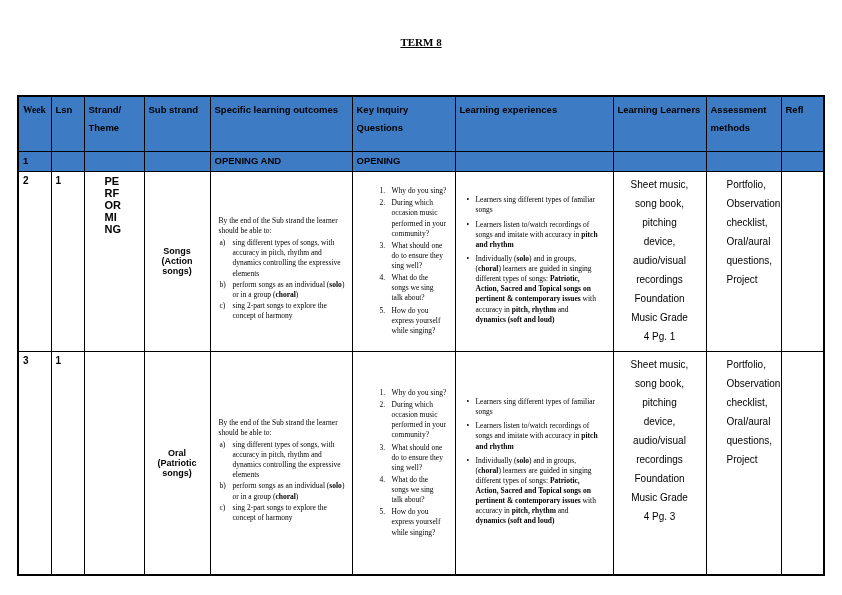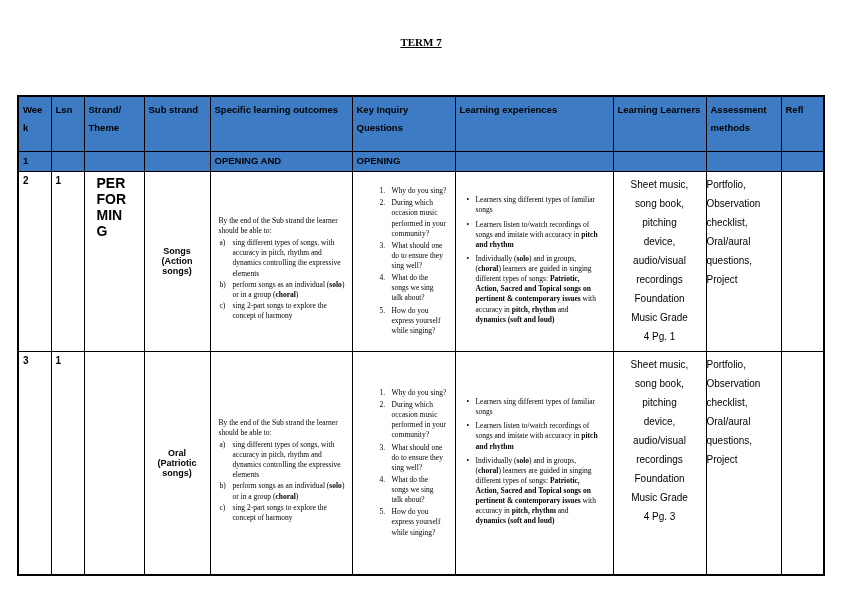--- a/index.html
+++ b/index.html
@@ -40,42 +40,42 @@
   }
   thead th {
     background: var(--header-bg);
     font-size: 9.5px;
     font-weight: bold;
     text-align: left;
     line-height: 1.9;
     padding: 4px 4px;
     height: 55px;
   }
-  th.break { word-break: break-all; }
+  th.break { word-break: break-all; font-family: Liberation Serif, serif; }
 
   tr.revision-row { height: 20px; }
   tr.revision-row td {
     background: var(--header-bg);
     font-weight: bold;
     font-size: 9.5px;
     padding: 3px 4px;
   }
 
   tr.content-row-1 { height: 180px; }
   tr.content-row-2 { height: 224px; }
 
   td.num-cell {
     font-weight: bold;
     font-size: 10px;
     padding: 3px 4px;
   }
   td.strand-cell {
     font-weight: bold;
-    font-size: 14px;
-    padding: 3px 12px;
+    font-size: 11px;
+    padding: 3px 20px;
     word-break: break-all;
   }
   td.substrand-cell {
     font-weight: bold;
     font-size: 9px;
     text-align: center;
     vertical-align: middle;
   }
   td.outcomes-cell, td.inquiry-cell, td.experiences-cell {
     vertical-align: middle;
@@ -106,28 +106,28 @@
 
   td.resources-cell {
     font-size: 10px;
     text-align: center;
     line-height: 1.9;
     padding: 3px 16px;
   }
   td.assessment-cell {
     font-size: 10px;
     line-height: 1.9;
-    padding: 3px 0;
+    padding: 3px 20px;
   }
 </style>
 </head>
 <body>
 
 <div class="title-block">
-  <div class="subtitle">TERM 7</div>
+  <div class="subtitle">TERM 8</div>
 </div>
 
 <table class="schemes">
   <colgroup>
     <col style="width:33px">
       <col style="width:33px">
       <col style="width:60px">
       <col style="width:66px">
     <col style="width:142px">
       <col style="width:103px">

